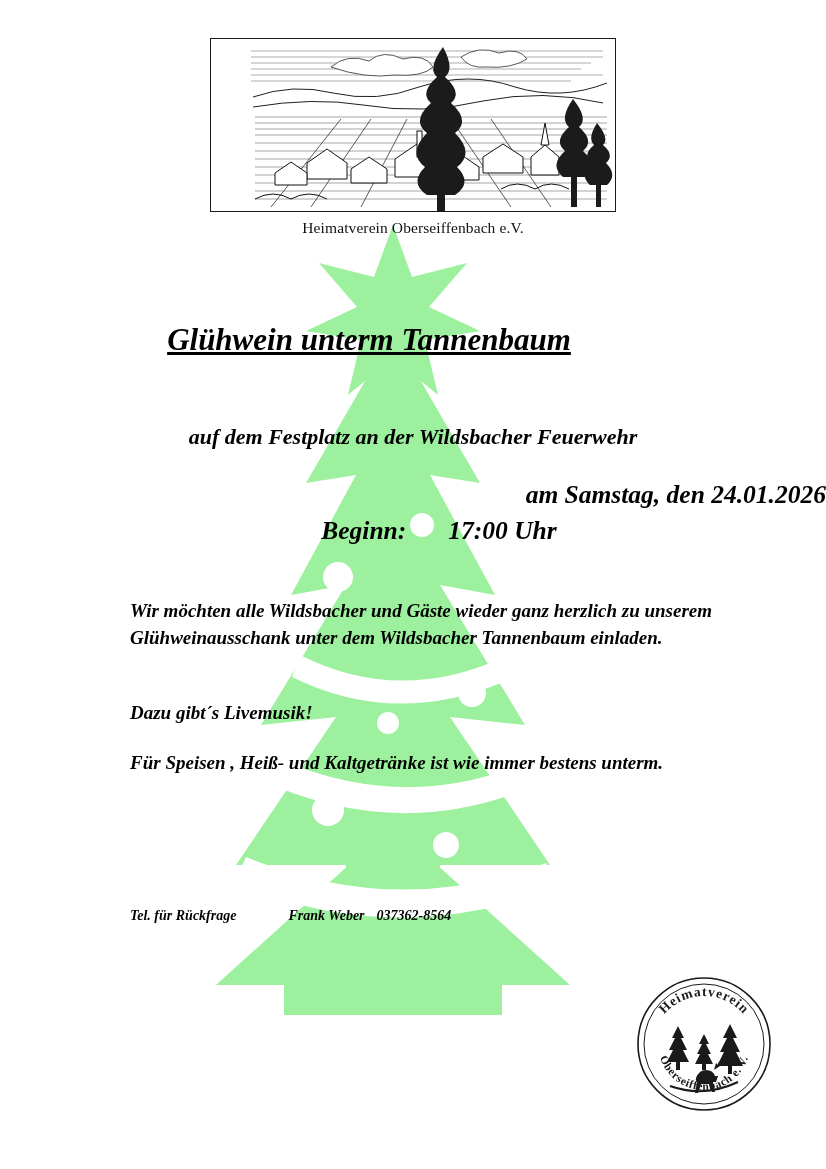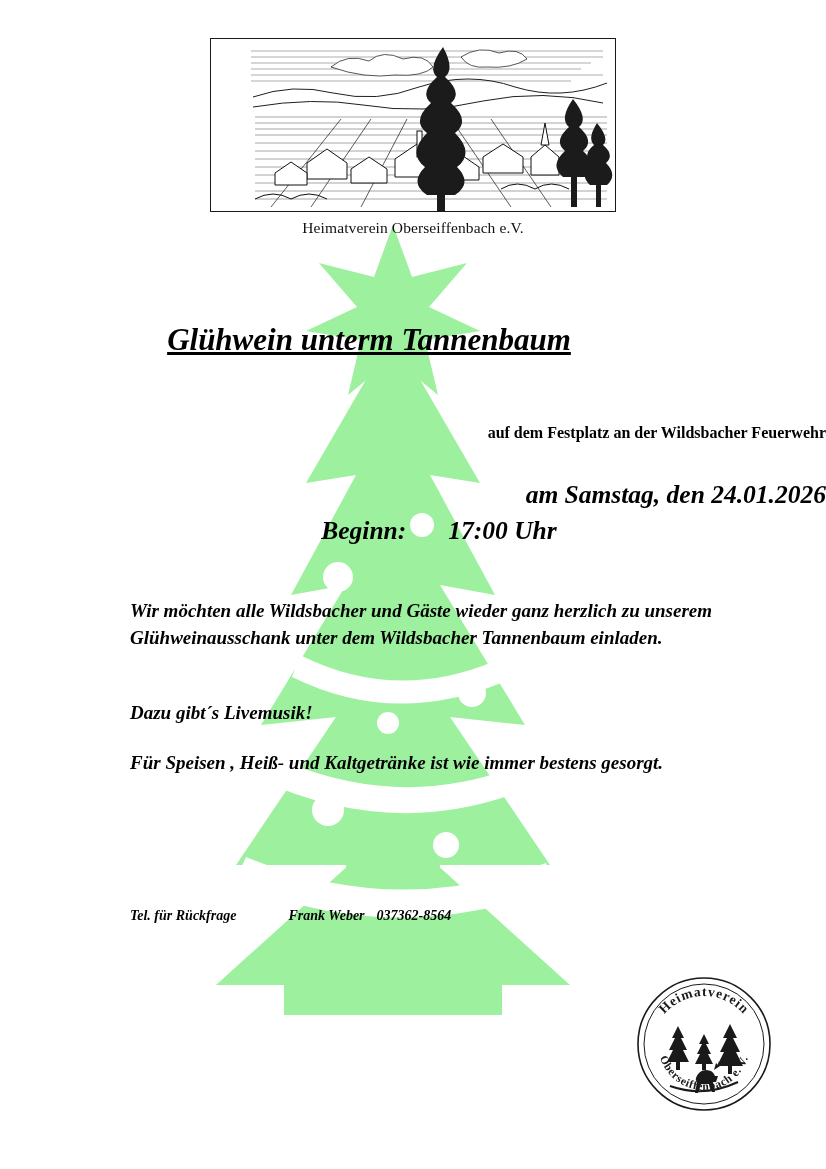--- a/index.html
+++ b/index.html
@@ -69,23 +69,24 @@
     font-weight: bold;
     font-style: italic;
     color: #000000;
     text-decoration: underline;
     font-family: "Liberation Serif", serif;
   }
   #place {
     left: 0;
     top: 424px;
     width: 826px;
-    text-align: right;
-    font-size: 16px;
-    font-weight: bold;
+    text-align: center;
+    font-size: 22px;
+    font-weight: bold;
+    font-style: italic;
     font-family: "Liberation Serif", serif;
   }
   #date-line {
     left: 0;
     top: 480px;
     width: 826px;
     text-align: right;
     font-size: 25.5px;
     font-weight: bold;
     font-style: italic;
@@ -241,21 +242,21 @@
   <div class="content" id="place">auf dem Festplatz an der Wildsbacher Feuerwehr</div>
 
   <div class="content" id="date-line">am Samstag, den 24.01.2026</div>
 
   <div class="content" id="time-line">
     <span>Beginn:</span><span class="gap"></span><span>17:00 Uhr</span>
   </div>
 
   <div class="content para" id="para-2">Dazu gibt´s Livemusik!</div>
   <div class="content para" id="para-1">Wir möchten alle Wildsbacher und Gäste wieder ganz herzlich zu unserem Glühweinausschank unter dem Wildsbacher Tannenbaum einladen.</div>
-  <div class="content para" id="para-3">Für Speisen , Heiß- und Kaltgetränke ist wie immer bestens gesorgt.</div>
+  <div class="content para" id="para-3">Für Speisen , Heiß- und Kaltgetränke ist wie immer bestens unterm.</div>
 
   <div class="content" id="contact">
     <span>Tel. für Rückfrage</span><span class="gap2"></span><span>Frank Weber</span><span class="gap3"></span><span>037362-8564</span>
   </div>
 
   <svg id="stamp" viewBox="0 0 140 140" xmlns="http://www.w3.org/2000/svg" aria-hidden="true">
     <circle cx="70" cy="70" r="66" fill="none" stroke="#1a1a1a" stroke-width="1.6"></circle>
     <circle cx="70" cy="70" r="60" fill="none" stroke="#1a1a1a" stroke-width="1"></circle>
     <defs>
       <path id="arcTop" d="M 18 74 A 52 52 0 0 1 122 74"></path>

